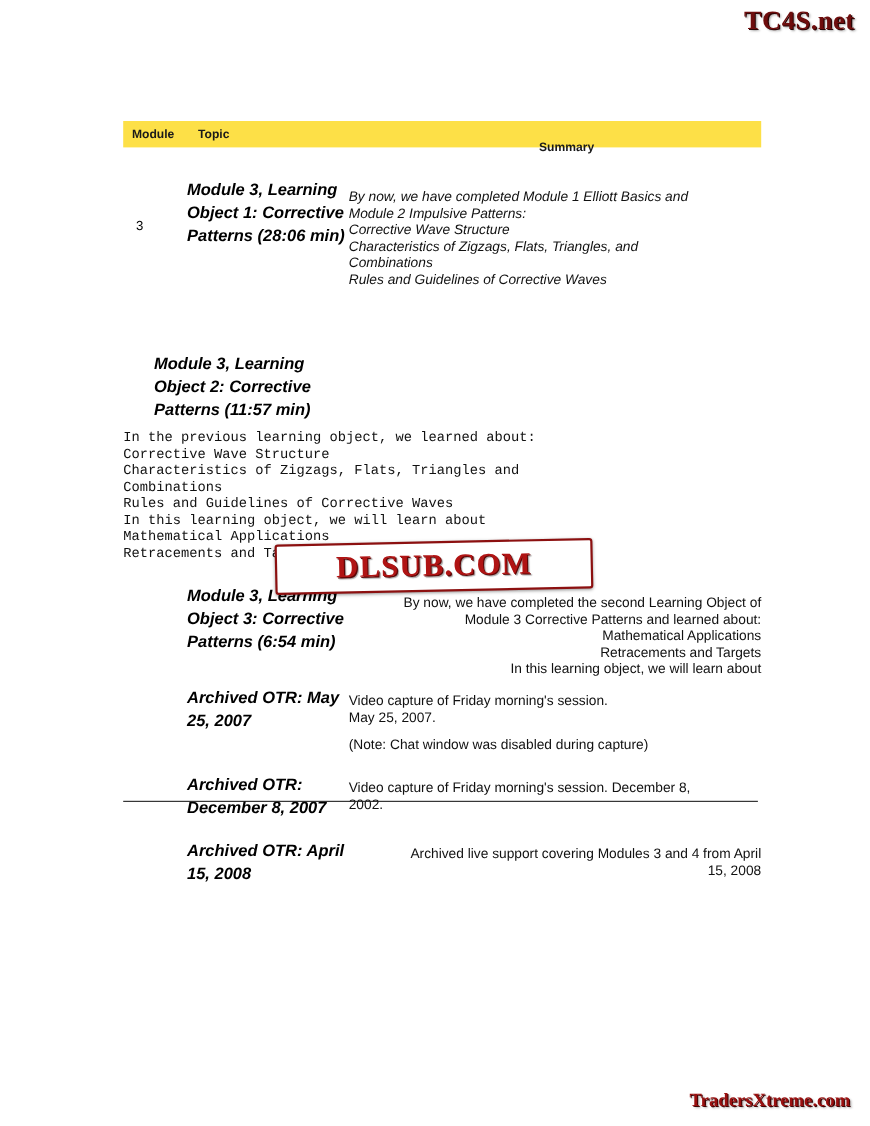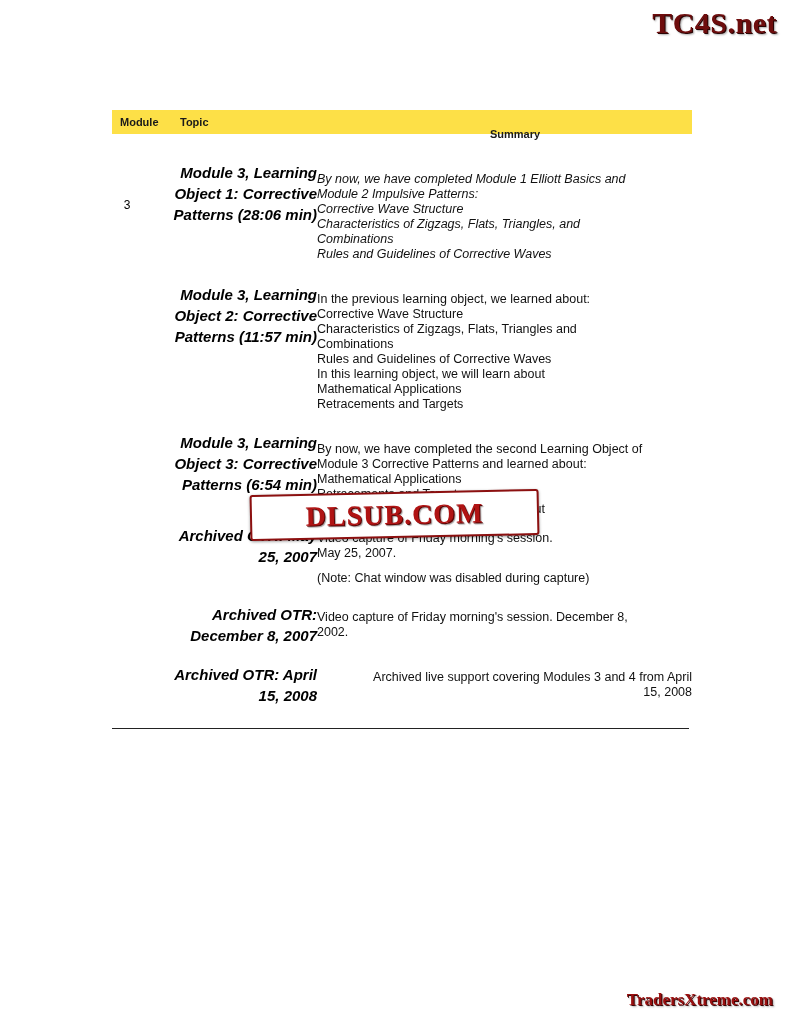--- a/index.html
+++ b/index.html
@@ -20,21 +20,21 @@
     width: 791px;
     height: 1024px;
   }
 
   
   .header-logo {
     position: absolute;
     top: 6px;
     right: 14px;
     font-family: "Liberation Serif", serif;
-    font-size: 30px;
+    font-size: 24px;
     font-weight: bold;
     letter-spacing: 0.5px;
     color: #6e0d0d;
     text-shadow: 1px 1px 0 #2a0505, 2px 2px 2px rgba(0,0,0,0.35);
   }
 
   
   .table-wrap {
     position: absolute;
     left: 112px;
@@ -74,41 +74,40 @@
   .col-topic {
     width: 175px;
     padding-left: 28px;
     box-sizing: border-box;
     font-family: "Liberation Sans", sans-serif;
     font-size: 15px;
     font-weight: bold;
     font-style: italic;
     line-height: 21px;
     color: #000;
-    text-align: right;
   }
   .col-summary {
     flex: 1;
     font-size: 12.5px;
     line-height: 15px;
     color: #111;
     padding-top: 4px;
   }
   .col-summary .line { display: block; }
   .col-summary .gap { display: block; height: 10px; }
 
   .row.r1 .col-summary { padding-top: 10px; font-style: italic; }
-  .row.r2 .col-summary { padding-top: 8px; }
-  .row.r3 .col-summary { padding-top: 10px; }
+  .row.r2 .col-summary { padding-top: 8px; font-family: Liberation Mono, monospace; }
+  .row.r3 .col-summary { padding-top: 10px; text-align: right; }
   .row.r4 .col-summary { padding-top: 6px; }
   .row.r5 .col-summary { padding-top: 6px; }
   .row.r6 .col-summary { padding-top: 6px; text-align: right; }
 
   .row.r1 { margin-bottom: 22px; }
-  .row.r2 { margin-bottom: 20px; }
+  .row.r2 { margin-bottom: 20px; flex-direction: column; }
   .row.r3 { margin-bottom: 8px; }
   .row.r4 { margin-bottom: 18px; }
   .row.r5 { margin-bottom: 18px; }
 
   .rule {
     position: absolute;
     left: 112px;
     top: 728px;
     width: 577px;
     border-top: 1px solid #222;

